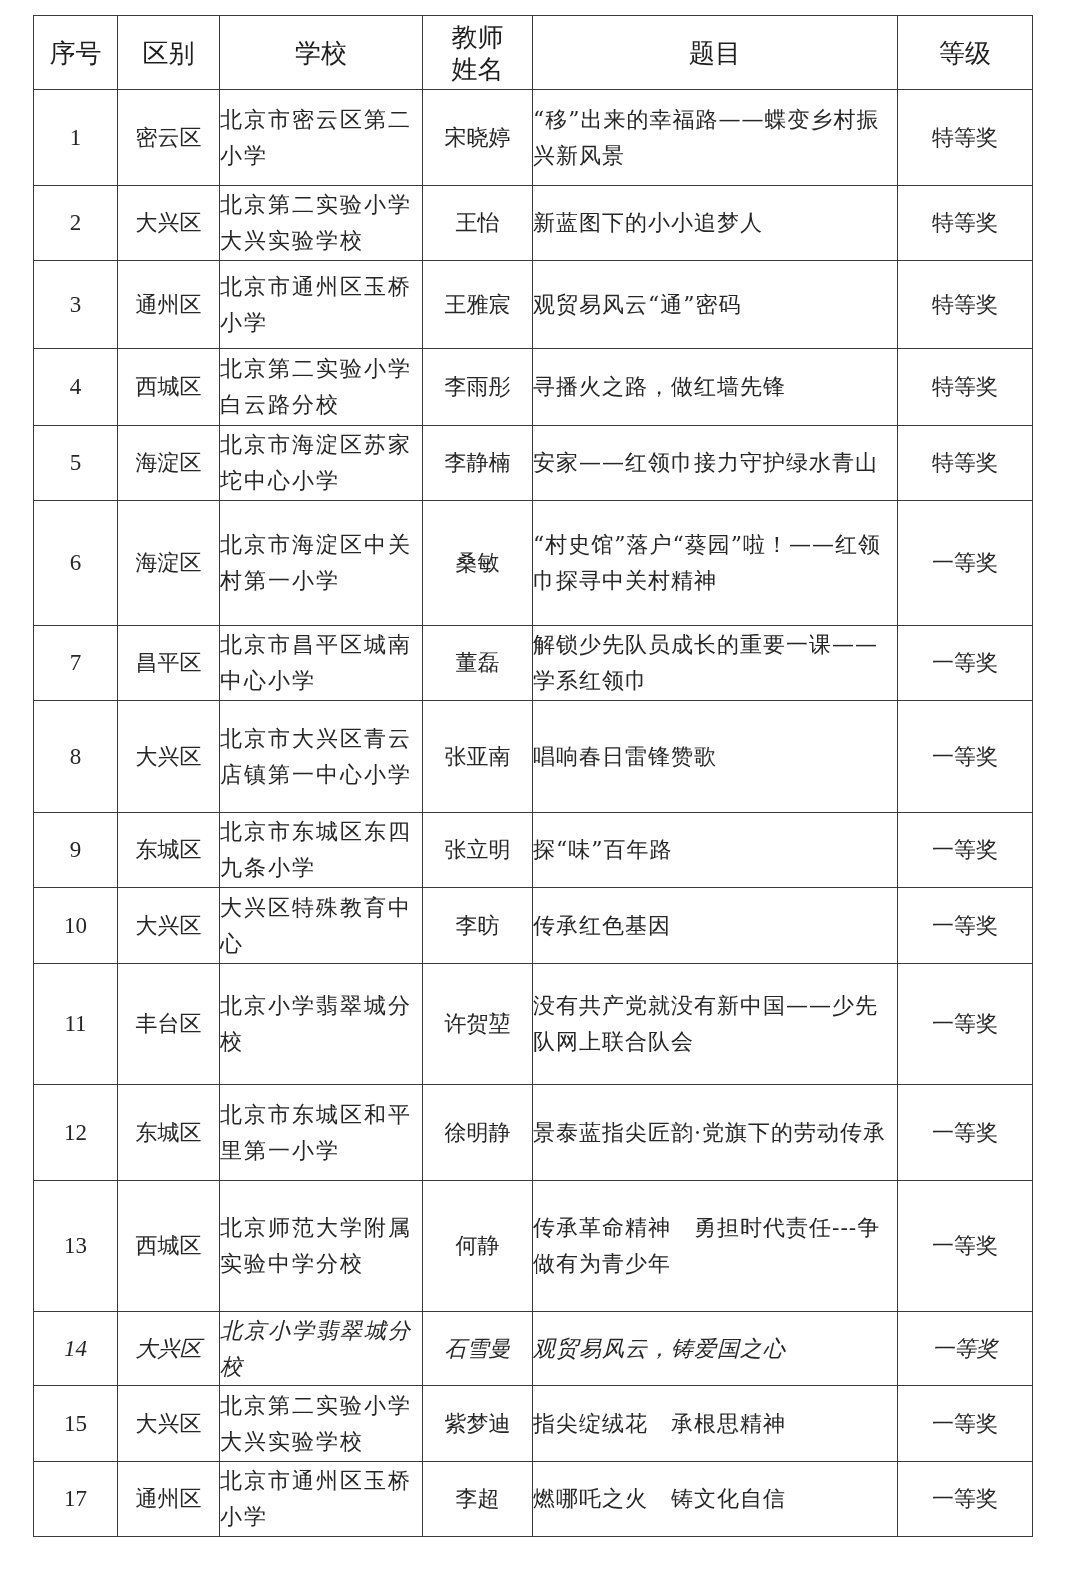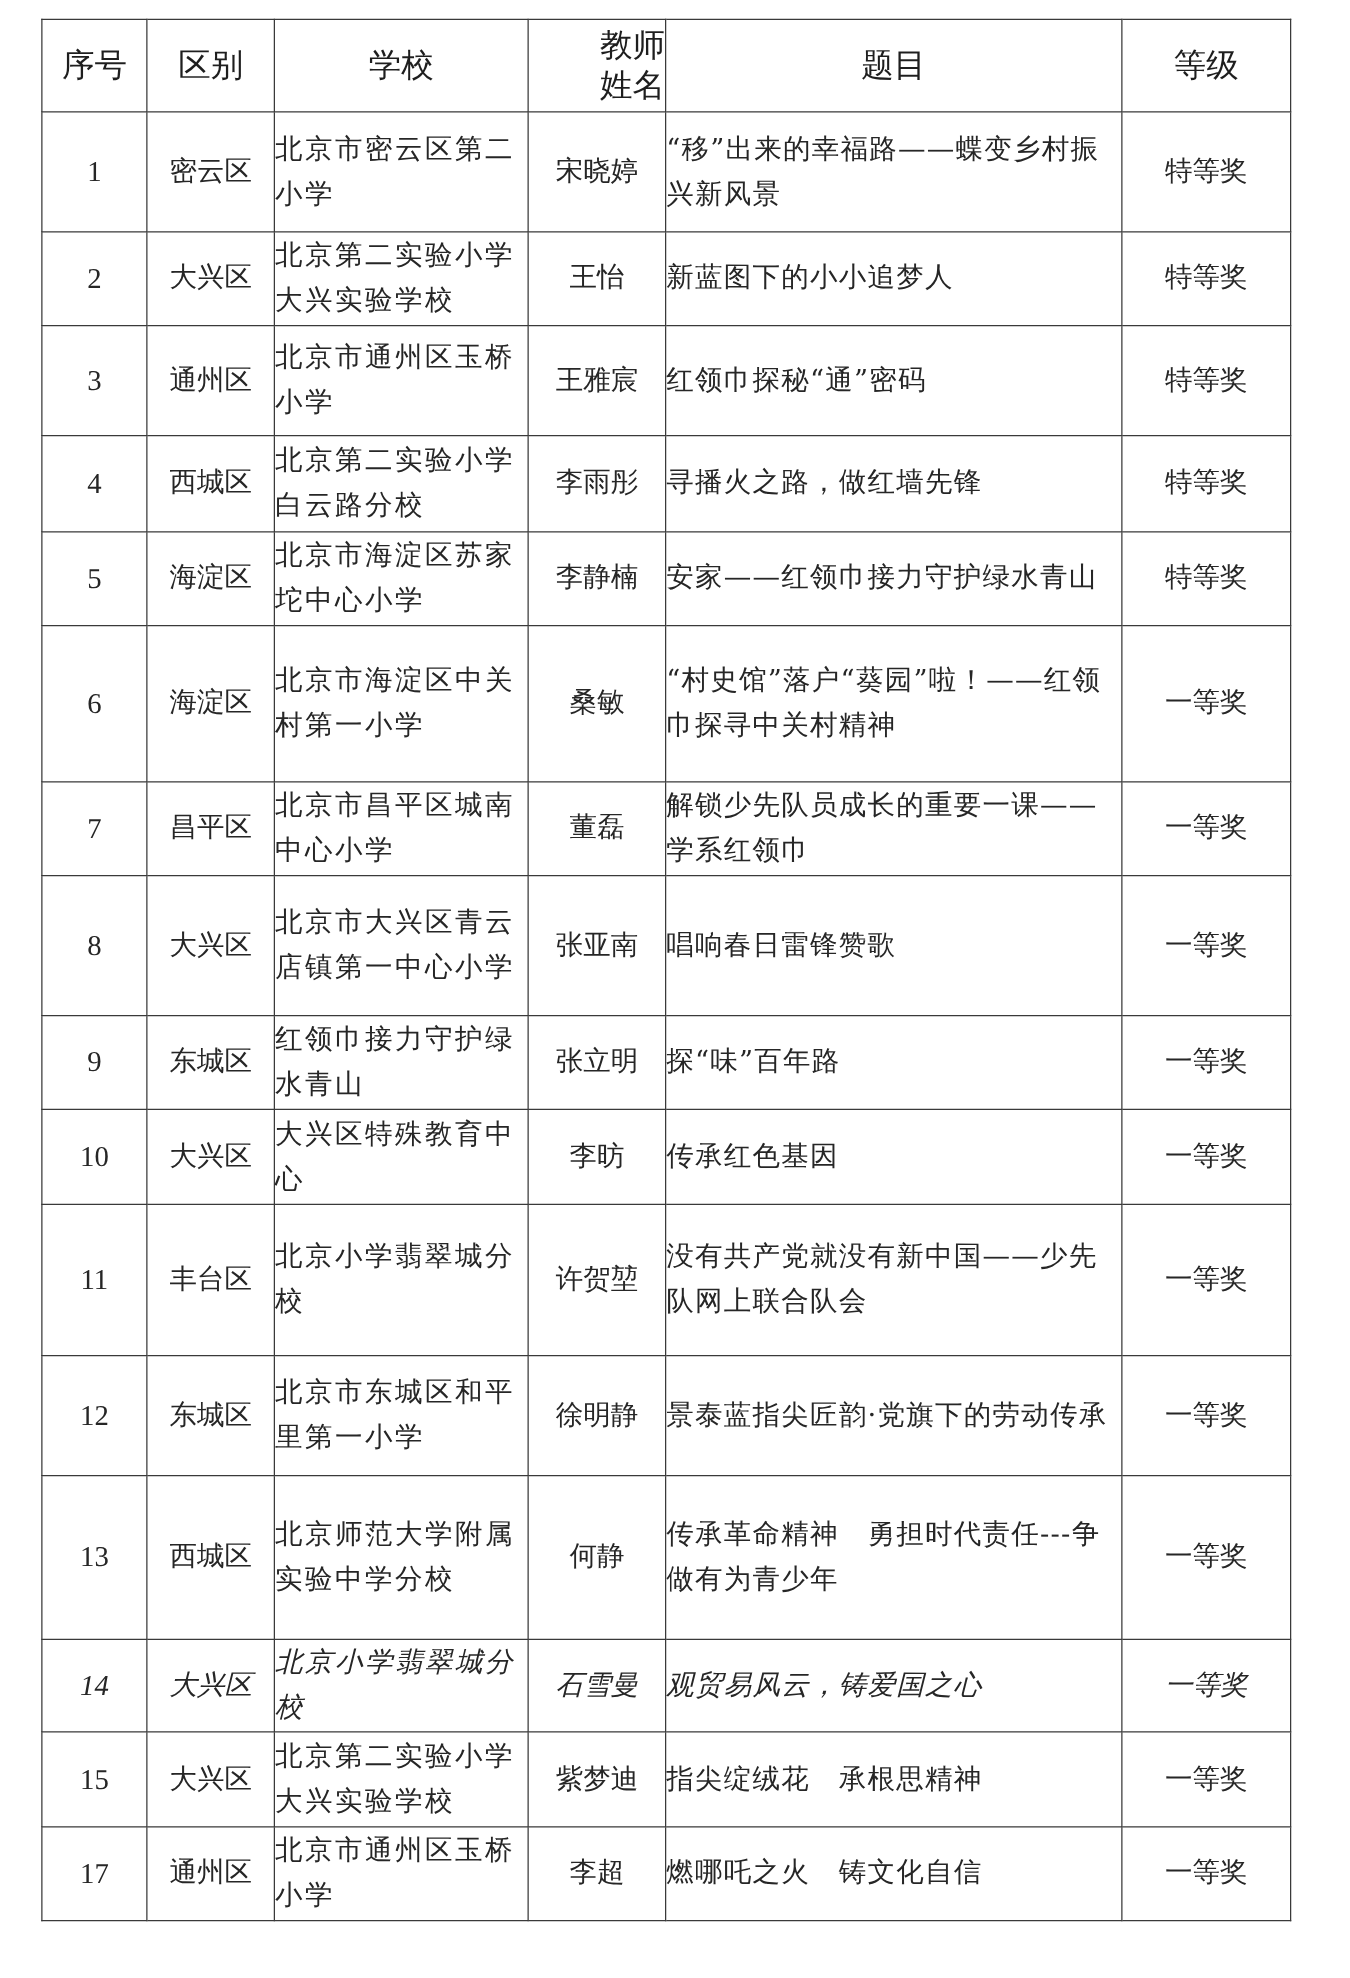--- a/index.html
+++ b/index.html
@@ -26,21 +26,21 @@
     <col style="width:203px">
     <col style="width:110px">
     <col style="width:365px">
     <col style="width:135px">
   </colgroup>
   <thead>
     <tr style="height:74px">
       <th>序号</th>
       <th>区别</th>
       <th>学校</th>
-      <th style="line-height:32px;text-align:right;">
+      <th style="line-height:32px;">
         <div>教师</div>
         <div>姓名</div>
       </th>
       <th>题目</th>
       <th>等级</th>
     </tr>
   </thead>
   <tbody id="rows">
       <tr style="height: 96px;">
     <td class="c num">1</td>
@@ -56,21 +56,21 @@
     <td class="l school">北京第二实验小学大兴实验学校</td>
     <td class="c">王怡</td>
     <td class="l topic">新蓝图下的小小追梦人</td>
     <td class="c">特等奖</td>
   </tr>
       <tr style="height: 88px;">
     <td class="c num">3</td>
     <td class="c">通州区</td>
     <td class="l school">北京市通州区玉桥小学</td>
     <td class="c">王雅宸</td>
-    <td class="l topic">红领巾探秘“通”密码</td>
+    <td class="l topic">观贸易风云“通”密码</td>
     <td class="c">特等奖</td>
   </tr>
       <tr style="height: 77px;">
     <td class="c num">4</td>
     <td class="c">西城区</td>
     <td class="l school">北京第二实验小学白云路分校</td>
     <td class="c">李雨彤</td>
     <td class="l topic">寻播火之路，做红墙先锋</td>
     <td class="c">特等奖</td>
   </tr>
@@ -102,21 +102,21 @@
     <td class="c num">8</td>
     <td class="c">大兴区</td>
     <td class="l school">北京市大兴区青云店镇第一中心小学</td>
     <td class="c">张亚南</td>
     <td class="l topic">唱响春日雷锋赞歌</td>
     <td class="c">一等奖</td>
   </tr>
       <tr style="height: 75px;">
     <td class="c num">9</td>
     <td class="c">东城区</td>
-    <td class="l school">红领巾接力守护绿水青山</td>
+    <td class="l school">北京市东城区东四九条小学</td>
     <td class="c">张立明</td>
     <td class="l topic">探“味”百年路</td>
     <td class="c">一等奖</td>
   </tr>
       <tr style="height: 76px;">
     <td class="c num">10</td>
     <td class="c">大兴区</td>
     <td class="l school">大兴区特殊教育中心</td>
     <td class="c">李昉</td>
     <td class="l topic">传承红色基因</td>

